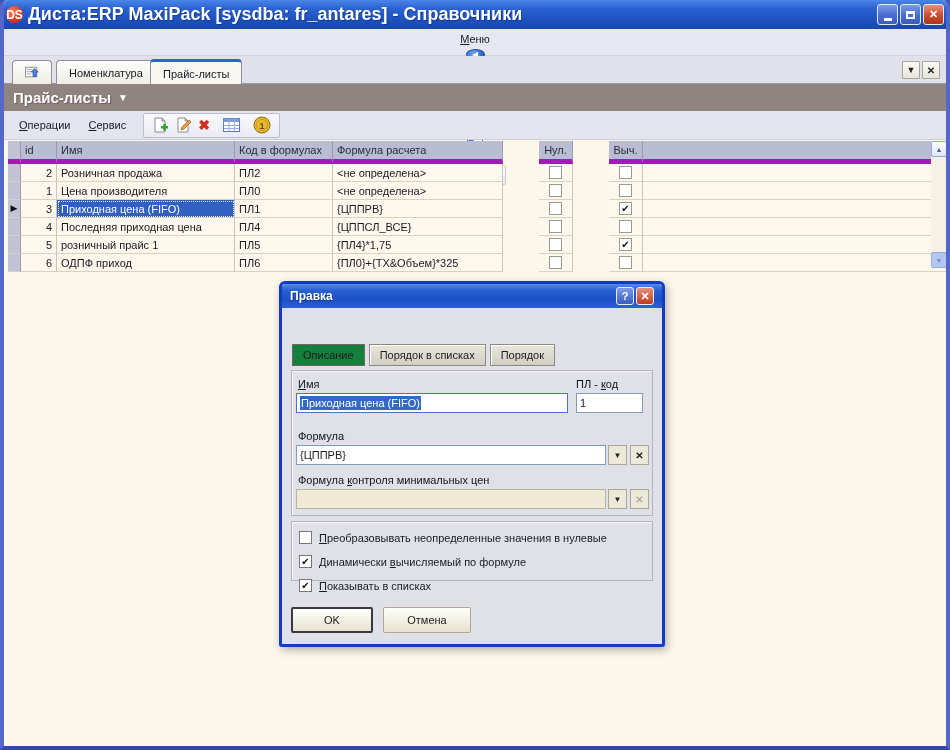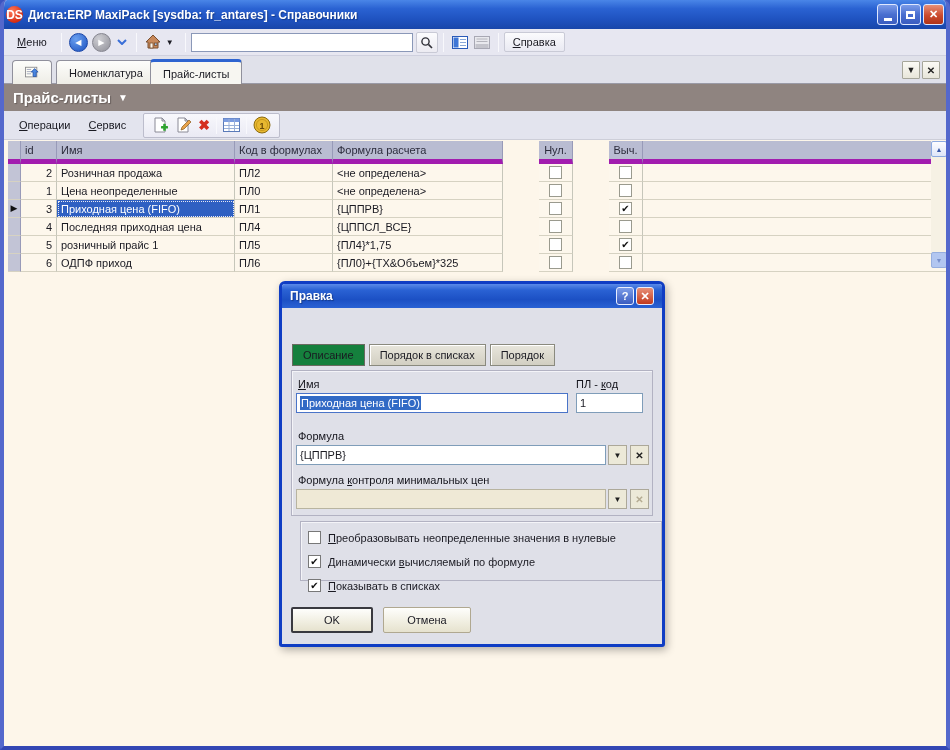--- a/index.html
+++ b/index.html
@@ -8,32 +8,32 @@
   #window { position:absolute; left:0; top:0; width:950px; height:750px;
     border-left:4px solid #5468cc; border-right:4px solid #5468cc; border-bottom:4px solid #3346b4;
     border-radius:7px 7px 3px 3px; overflow:hidden; background:#fdf6ea; }
 
   
   .titlebar { position:absolute; left:-4px; top:0; width:950px; height:29px;
     background:linear-gradient(180deg,#4a86e8 0%,#2a62d2 30%,#1e51be 70%,#1846aa 100%);
     display:flex; align-items:center; padding:0 6px; border-radius:7px 7px 0 0; }
   .app-icon { width:17px; height:17px; border-radius:50%; background:radial-gradient(circle at 35% 30%,#ff7a5a,#d62c12 70%);
     color:#fff; font-size:12px; font-weight:bold; display:flex; align-items:center; justify-content:center; margin-right:5px; flex:0 0 auto; }
-  .title-text { color:#fff; font-weight:bold; font-size:12px; text-shadow:1px 1px 1px #143a8a; flex:1; white-space:nowrap; overflow:hidden; }
+  .title-text { color:#fff; font-weight:bold; font-size:18px; text-shadow:1px 1px 1px #143a8a; flex:1; white-space:nowrap; overflow:hidden; }
   .winbtns { display:flex; gap:2px; }
   .winbtn { width:21px; height:21px; border-radius:3px; border:1px solid #dfe8ff; color:#fff;
     display:flex; align-items:center; justify-content:center; font-size:11px; font-weight:bold;
     background:linear-gradient(180deg,#7c9ce8 0%,#4a6fd0 50%,#3a5cc0 100%); }
   .winbtn.close { background:linear-gradient(180deg,#e89078 0%,#cc4a2e 55%,#b03418 100%); }
   .winbtn .mini { display:block; width:8px; height:3px; background:#fff; margin-top:9px; }
   .winbtn .maxi { display:block; width:9px; height:8px; border:2px solid #fff; border-top-width:3px; }
 
   
   .toolbar { position:absolute; left:0; top:29px; width:942px; height:27px; background:#e7e7f1;
-    display:flex; align-items:center; padding:0 4px; border-bottom:1px solid #cfd0de; }
+    display:flex; align-items:center; padding:0 4px; border-bottom:1px solid #cfd0de;flex-direction:column; }
   .tsep { width:1px; height:19px; background:#b9bac9; border-right:1px solid #f8f8fc; margin:0 5px; }
   .flatbtn { padding:3px 8px; border:1px solid transparent; }
   .raised { border:1px solid #c9cad6; background:linear-gradient(180deg,#fbfbfd,#e9e9f2); border-radius:2px; }
   .navcircle { width:19px; height:19px; border-radius:50%; display:flex; align-items:center; justify-content:center;
     color:#fff; font-size:8px; margin:0 2px; }
   .navcircle.back { background:radial-gradient(circle at 35% 30%,#6aa0f0,#1c52c0); border:1px solid #1a46a8; }
   .navcircle.fwd { background:radial-gradient(circle at 35% 30%,#cfcfd4,#8f8f98); border:1px solid #85858f; }
   .chev { color:#3a6fd8; font-weight:bold; margin:0 4px; font-size:10px; }
   .searchbox { width:222px; height:19px; border:1px solid #8a98b8; background:#fff; padding:2px 4px; font-family:inherit; font-size:11px; margin-right:3px; }
   .iconbtn { width:22px; height:21px; display:flex; align-items:center; justify-content:center; border:1px solid #c9cad6;
@@ -103,21 +103,21 @@
   .dbtn.help { background:linear-gradient(180deg,#7c9ce8,#3a5cc0); }
   .dbtn.close { background:linear-gradient(180deg,#e89078,#c23a1e); }
   .dsub { height:28px; background:#fff; display:flex; align-items:center; padding:0 12px; font-weight:bold;
     border-bottom:2px groove #d8d8e0; }
   .dtabs { position:absolute; left:10px; top:60px; display:flex; gap:4px; }
   .dtab { height:22px; display:flex; align-items:center; padding:0 10px; border:1px solid #8a8a7e;
     background:linear-gradient(180deg,#e8e6dc,#d2cfc2); box-shadow:1px 1px 0 #fff inset; }
   .dtab.active { background:#15803d; box-shadow:none; border-color:#6a6a60; }
   .gbox { position:absolute; left:9px; width:362px; border:1px solid #b2b2c2; box-shadow:1px 1px 0 #f4f4f8 inset; }
   .gb1 { top:86px; height:146px; }
-  .gb2 { top:237px; height:60px;margin-left:9px; }
+  .gb2 { top:237px; height:60px; }
   .dlabel { position:absolute; font-size:11px; color:#14141c; }
   .dinput { position:absolute; height:20px; border:1px solid #7f9db9; background:#fff; display:flex; align-items:center; padding:0 3px; font-size:11px; }
   .name-input { left:4px; top:22px; width:272px; border-color:#4a74c8; }
   .name-input .seltext { background:#316ac5; color:#fff; padding:1px 1px; }
   .code-input { left:284px; top:22px; width:67px; }
   .combo-field { left:4px; top:74px; width:310px; }
   .combo-btn { position:absolute; top:74px; width:19px; height:20px; background:#ece9d8; border:1px solid #aca899;
     display:flex; align-items:center; justify-content:center; font-size:8px; color:#202020; }
   .cb-dd1 { left:316px; }
   .cb-x1 { left:338px; font-size:10px; font-weight:bold; }
@@ -304,21 +304,21 @@
             <span class="cb"></span>
           </div>
           <div class="c vych">
             <span class="cb"></span>
           </div>
           <div class="c fill"></div>
         </div>
         <div class="trow">
           <div class="c gut"></div>
           <div class="c id">1</div>
-          <div class="c name">Цена неопределенные</div>
+          <div class="c name">Цена производителя</div>
           <div class="c code">ПЛ0</div>
           <div class="c formula">&lt;не определена&gt;</div>
           <div class="c nul">
             <span class="cb"></span>
           </div>
           <div class="c vych">
             <span class="cb"></span>
           </div>
           <div class="c fill"></div>
         </div>

